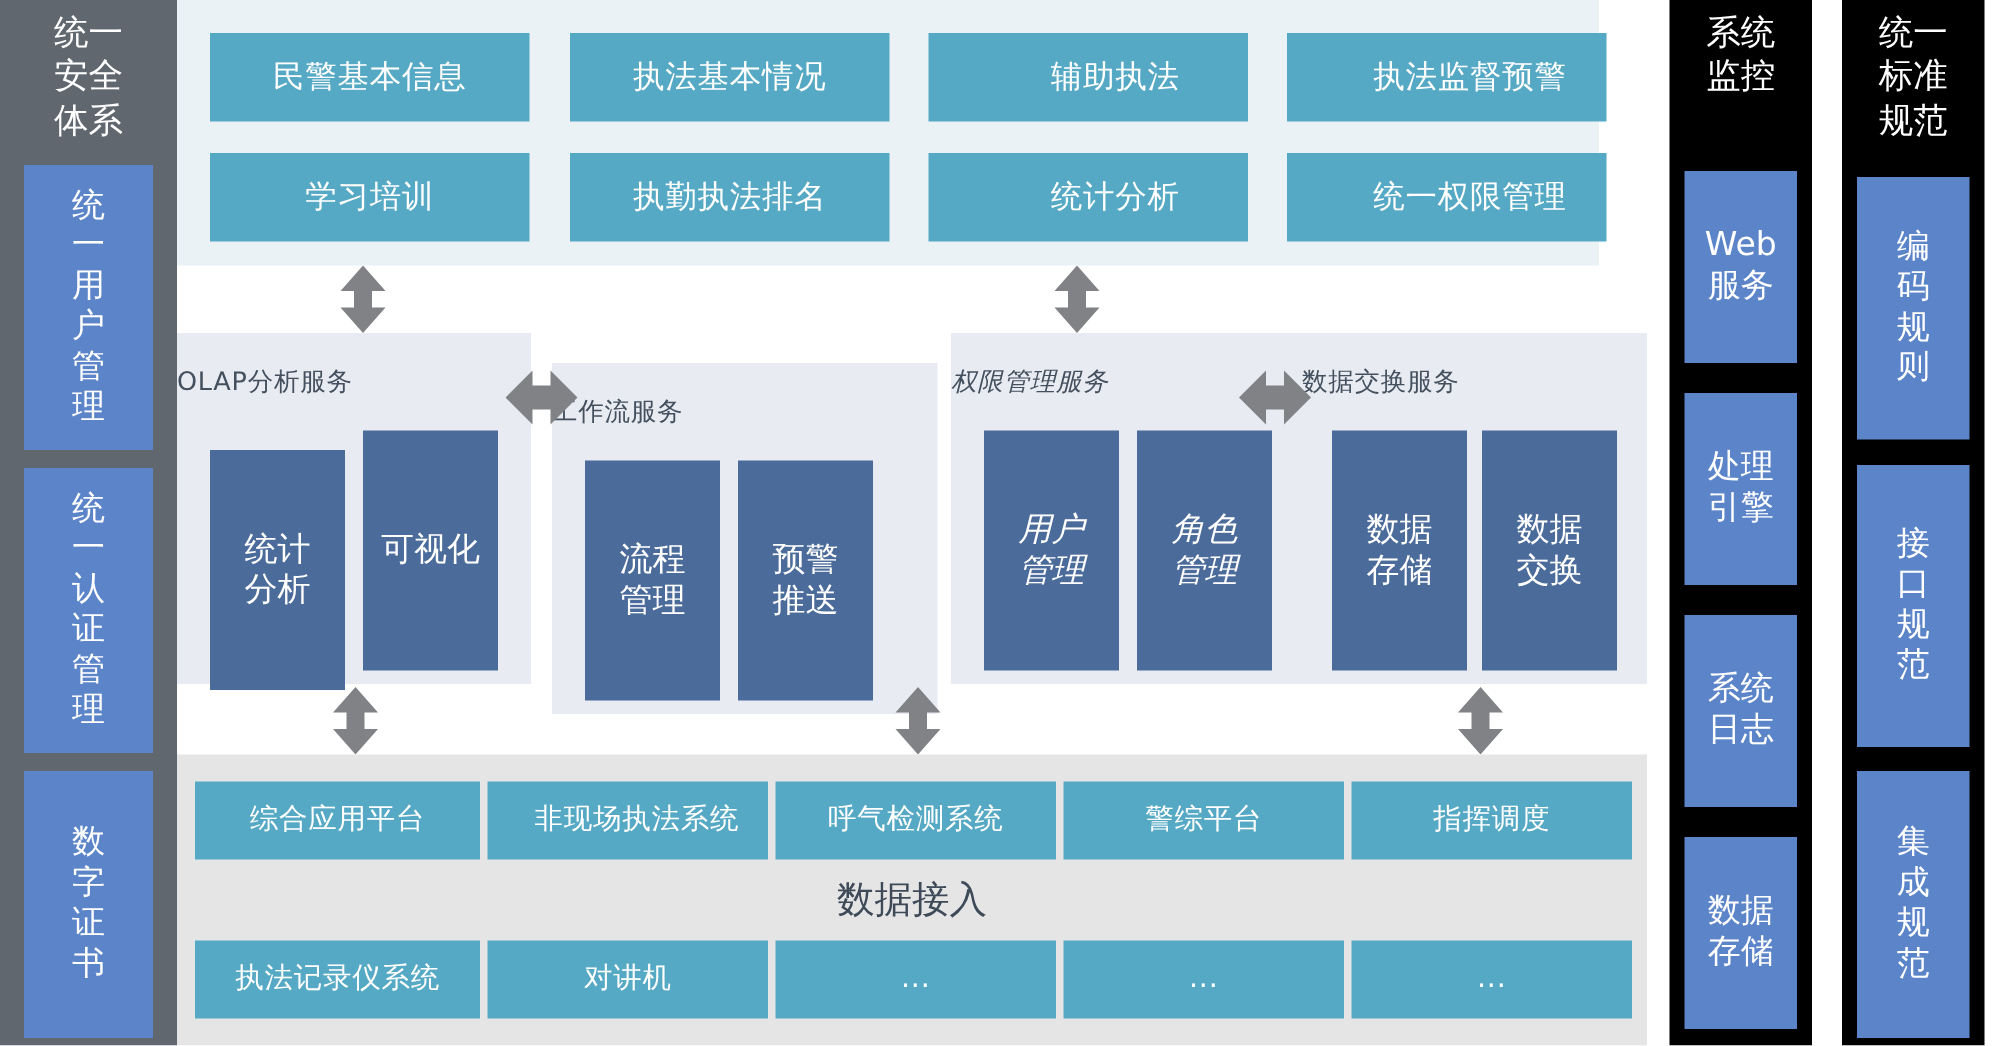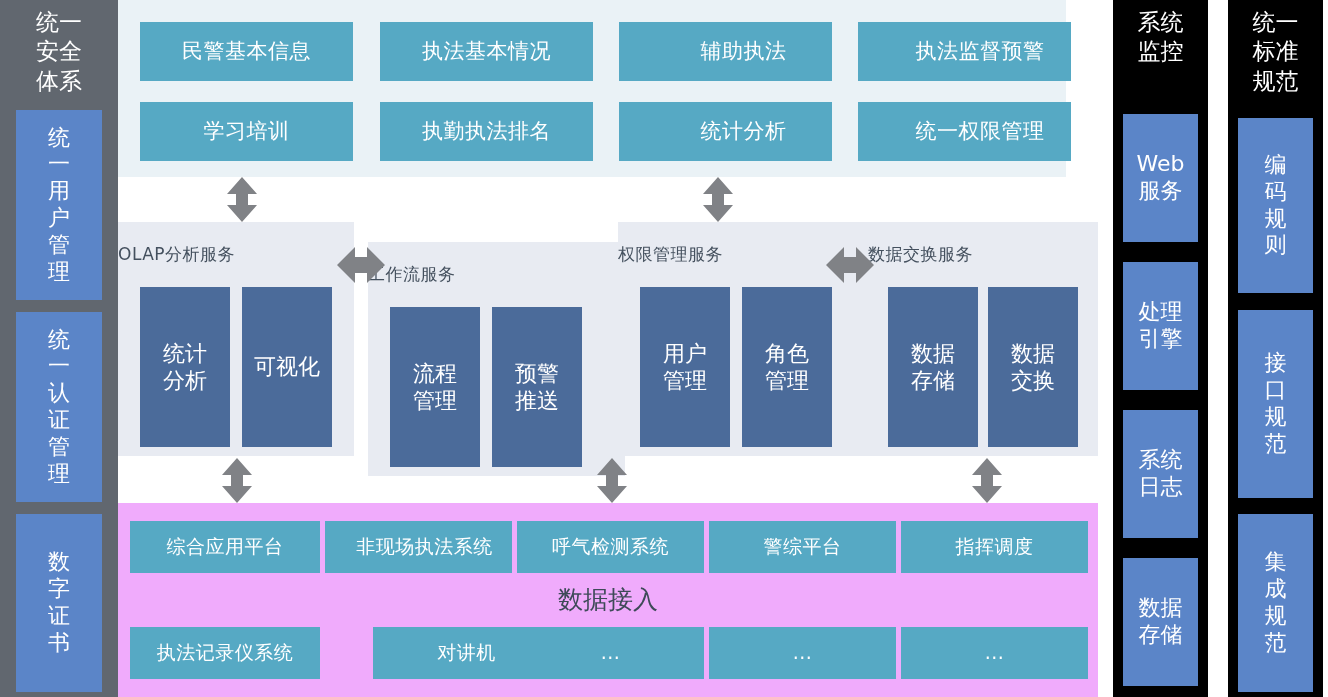--- a/index.html
+++ b/index.html
@@ -125,29 +125,29 @@
     font-size: 17px;
     letter-spacing: 0.5px;
   }
   .svc-panel .navy-box {
     position: absolute;
     top: 65px;
     height: 160px;
   }
   #svc-p0 { left: 0px;   width: 236px; }
   #svc-p1 { left: 250px; width: 257px; margin-top: 20px; }
-  #svc-p2 { left: 500px; width: 268px; }
+  #svc-p2 { left: 516px; width: 268px; font-style: italic; }
   #svc-p3 { left: 750px; width: 230px; }
 
   
   #data-layer {
     position: absolute;
     left: 0; top: 503px;
     width: 980px; height: 194px;
-    background: #f0abfc;
+    background: #e5e5e5;
   }
   #data-layer .teal-box {
     position: absolute;
     height: 52px;
     font-size: 19px;
   }
   .dl-r0 { top: 18px; }
   .dl-r1 { top: 124px; }
   #data-access-label {
     position: absolute;
@@ -250,21 +250,21 @@
     <div class="arrow-v" style="left:581px; top:177px;">
       <svg width="38" height="45" viewBox="0 0 38 45">
         <polygon points="19,0 34,17 25,17 25,28 34,28 19,45 4,28 13,28 13,17 4,17" fill="#808286"></polygon>
       </svg>
     </div>
 
     <div id="svc-layer">
 
       <div class="svc-panel" id="svc-p0">
         <div class="svc-title">OLAP分析服务</div>
-        <div class="navy-box" style="left:22px; width:90px;">统计
+        <div class="navy-box" style="left:22px; width:90px;margin-top:13px;">统计
 分析</div>
         <div class="navy-box" style="left:124px; width:90px;">可视化</div>
       </div>
 
       <div class="svc-panel" id="svc-p1">
         <div class="svc-title">工作流服务</div>
         <div class="navy-box" style="left:22px; width:90px;">流程
 管理</div>
         <div class="navy-box" style="left:124px; width:90px;">预警
 推送</div>
@@ -317,21 +317,21 @@
     <div id="data-layer">
       <div class="teal-box dl-r0" style="left:12px;  width:190px;">综合应用平台</div>
       <div class="teal-box dl-r0" style="left:207px; width:187px;padding-left:12px;">非现场执法系统</div>
       <div class="teal-box dl-r0" style="left:399px; width:187px;">呼气检测系统</div>
       <div class="teal-box dl-r0" style="left:591px; width:187px;text-align:center;">警综平台</div>
       <div class="teal-box dl-r0" style="left:783px; width:187px;">指挥调度</div>
 
       <div id="data-access-label">数据接入</div>
 
       <div class="teal-box dl-r1" style="left:12px;  width:190px;">执法记录仪系统</div>
-      <div class="teal-box dl-r1" style="left:207px; width:187px;margin-left:48px;">对讲机</div>
+      <div class="teal-box dl-r1" style="left:207px; width:187px;">对讲机</div>
       <div class="teal-box dl-r1" style="left:399px; width:187px;">...</div>
       <div class="teal-box dl-r1" style="left:591px; width:187px;">...</div>
       <div class="teal-box dl-r1" style="left:783px; width:187px;">...</div>
     </div>
   </div>
 
   <div class="right-col" id="right-col-0">
     <div class="right-col-title">系统
 监控</div>
     <div id="rc0-1" class="side-box">处理

